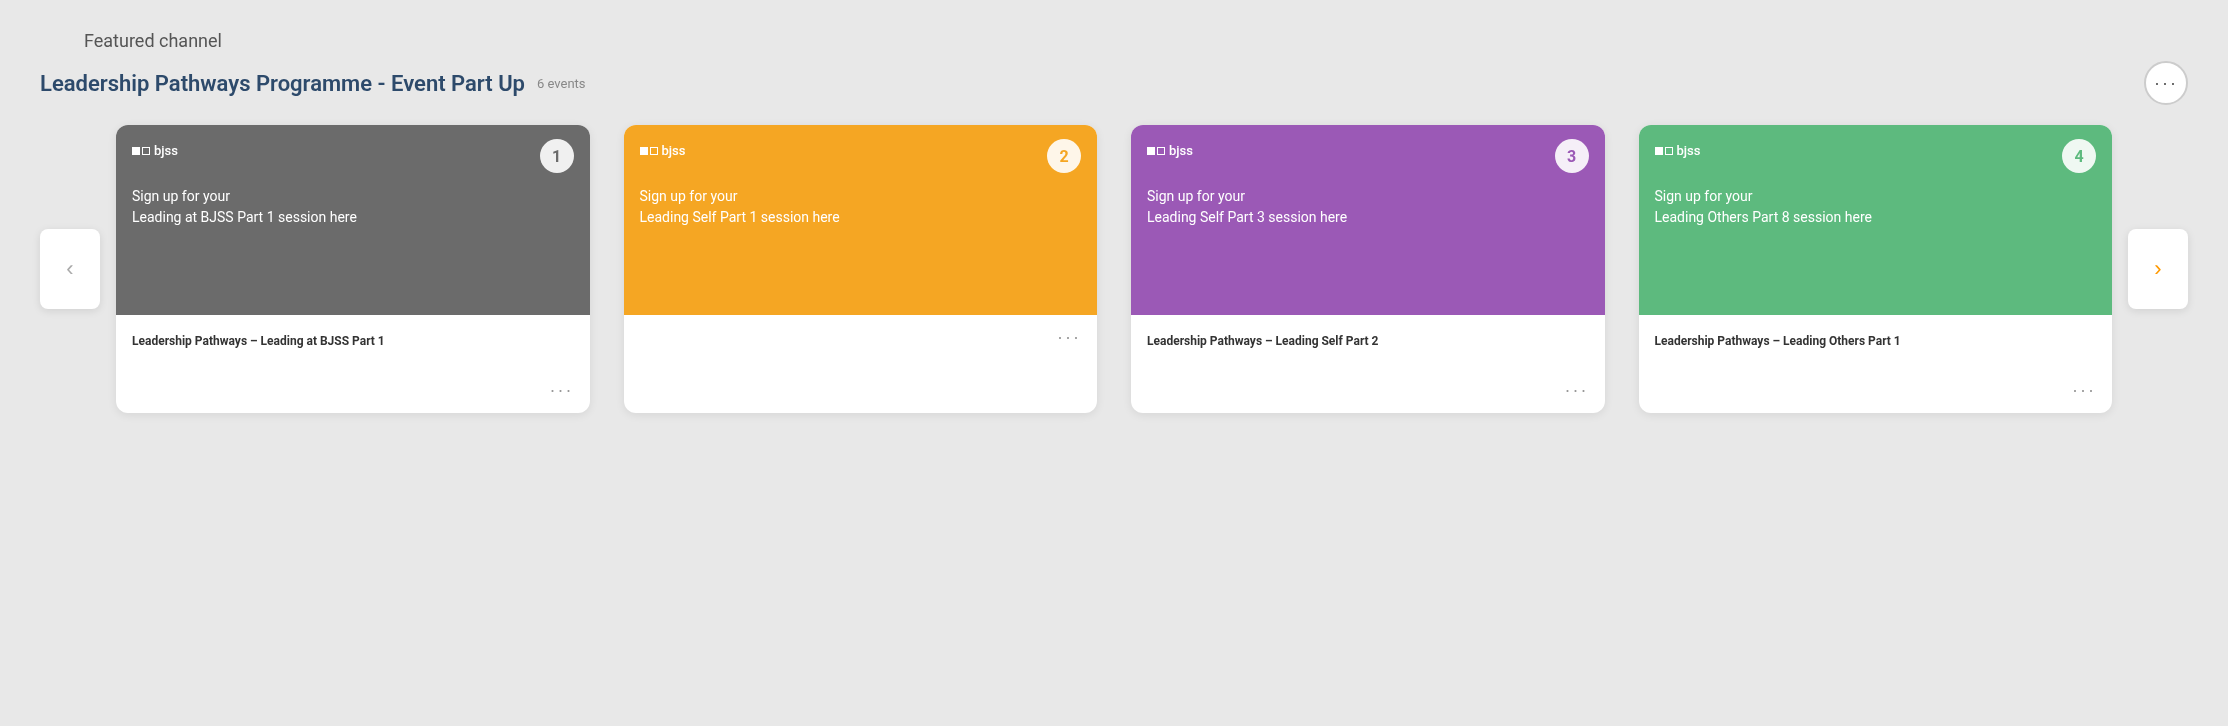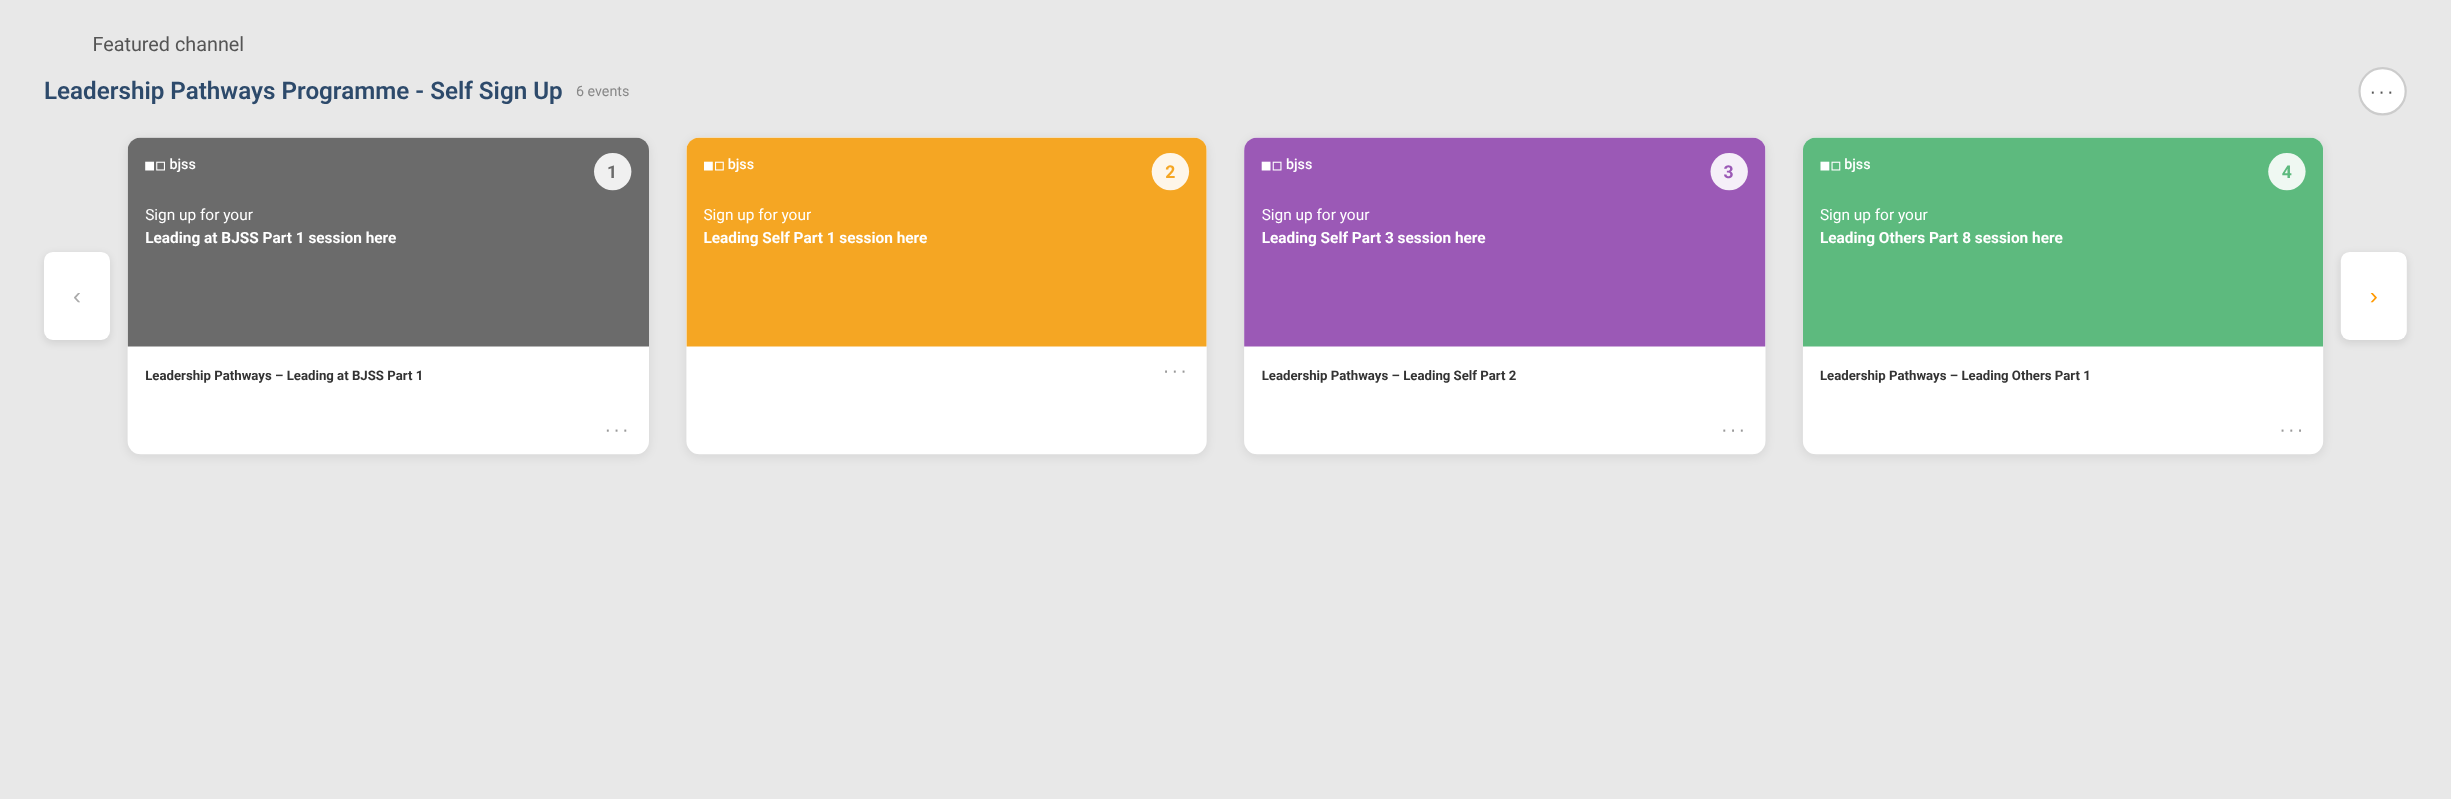--- a/index.html
+++ b/index.html
@@ -145,21 +145,21 @@
     .card-number.gray-num { color: #6b6b6b; }
     .card-number.orange-num { color: #f5a623; }
     .card-number.purple-num { color: #9b59b6; }
     .card-number.green-num { color: #5dba7e; }
     .card-signup-text {
       color: white;
       font-size: 14px;
       line-height: 1.5;
     }
     .card-signup-text .normal { font-weight: 400; margin-top: 16px; }
-    .card-signup-text .bold { font-weight: 700; }
+    .card-signup-text .bold { font-weight: 400; }
     .card-body {
       padding: 18px 16px;
       flex: 1;
       display: flex;
       flex-direction: column;
     }
     .card-title {
       font-size: 12px;
       font-weight: 700;
       color: #333;
@@ -181,21 +181,21 @@
       letter-spacing: 2px;
     }
   </style>
 </head>
 <body>
 
 <div class="page-container">
   <div class="featured-label">Featured channel</div>
   <div class="channel-header">
     <div class="channel-title-row">
-      <span class="channel-title">Leadership Pathways Programme - Self Sign Up</span>
+      <span class="channel-title">Leadership Pathways Programme - Event Part Up</span>
       <span class="events-badge">6 events</span>
     </div>
     <button class="more-btn">···</button>
   </div>
 
   <div class="carousel-container">
     <button class="nav-btn">
       <span>‹</span>
     </button>
 

